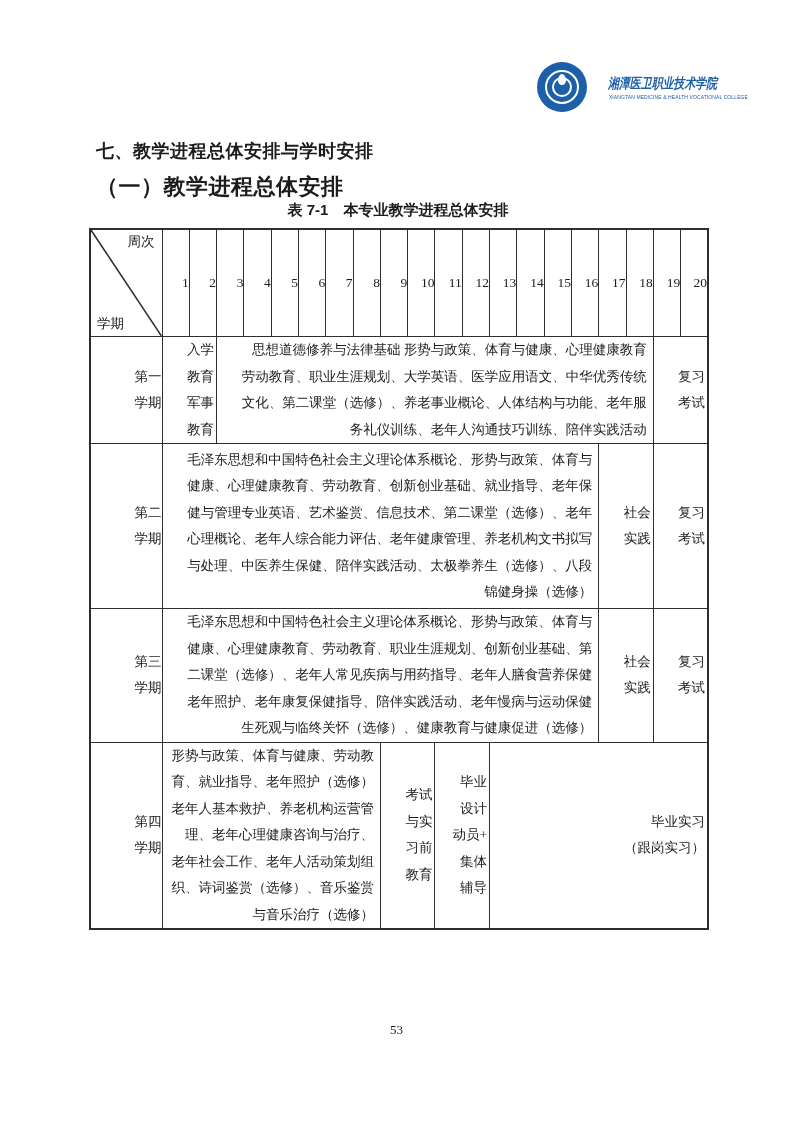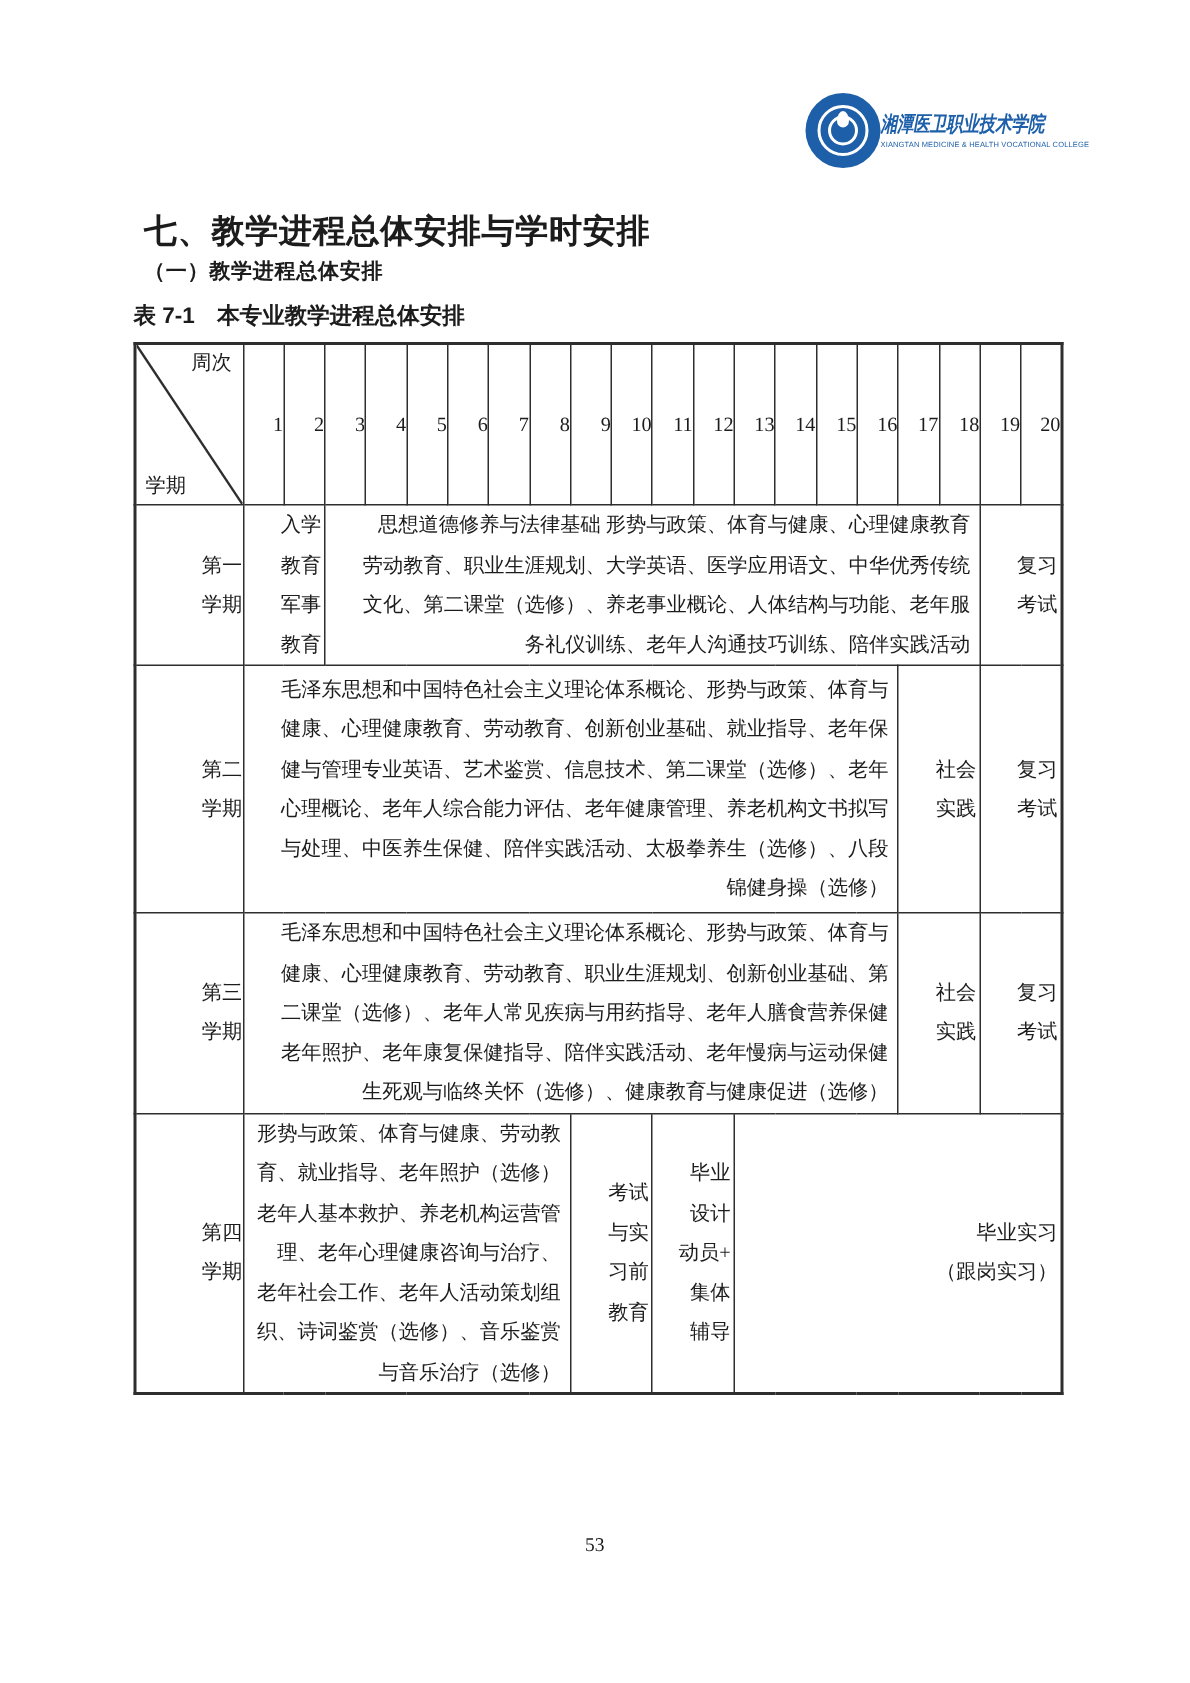--- a/index.html
+++ b/index.html
@@ -4,46 +4,46 @@
 <style>
   * { margin:0; padding:0; box-sizing:border-box; }
   html,body { background:#ffffff; }
   .page {
     position:relative; width:793px; height:1122px; background:#ffffff;
     font-family:"Liberation Serif","DejaVu Serif",serif; color:#1c1c1c;
     overflow:hidden;
   }
 
   
-  .logo { position:absolute; left:537px; top:62px; display:flex; align-items:center; gap:0; }
+  .logo { position:absolute; left:537px; top:62px; display:flex; align-items:center; gap:21px;text-align:right; }
   .emblem { position:relative; width:50px; height:50px; border-radius:50%; background:#1d5fa9; flex:0 0 auto; }
   .emblem .ring1 { position:absolute; inset:8px; border:2px solid #ffffff; border-radius:50%; }
   .emblem .ring2 { position:absolute; inset:15px; border:2.5px solid #ffffff; border-radius:50%; }
   .emblem .petal { position:absolute; left:21px; top:12px; width:8px; height:11px; background:#ffffff; border-radius:50% 50% 50% 50% / 60% 60% 40% 40%; }
   .logo-text { display:flex; flex-direction:column; justify-content:center; }
   .logo-zh {
     color:#1d5fa9; font-weight:bold; font-style:italic; font-size:14px; line-height:17px;
     white-space:nowrap; transform:scaleX(0.78); transform-origin:left center;
   }
   .logo-en {
     color:#1d5fa9; font-family:"Liberation Sans","DejaVu Sans",sans-serif;
     font-size:5px; letter-spacing:0.1px; white-space:nowrap; margin-top:2px;
   }
 
   
   .h-section {
-    position:absolute; left:96px; top:139px; font-size:22px; font-weight:bold;
+    position:absolute; left:96px; top:139px; font-size:18px; font-weight:bold;
     font-family:"Liberation Sans","DejaVu Sans",sans-serif; letter-spacing:0.5px;
   }
   .h-subsection {
-    position:absolute; left:96px; top:172px; font-size:14px; font-weight:bold;
+    position:absolute; left:96px; top:172px; font-size:22px; font-weight:bold;
     font-family:"Liberation Sans","DejaVu Sans",sans-serif; letter-spacing:0.5px;
   }
   .tbl-caption {
-    position:absolute; left:89px; top:201px; width:618px; 
+    position:absolute; left:89px; top:201px; width:618px; text-align:center;
     font-size:15px; font-weight:bold;
     font-family:"Liberation Sans","DejaVu Sans",sans-serif;
   }
 
   
   table.sched {
     position:absolute; left:89px; top:228px; width:618px;
     border-collapse:collapse; table-layout:fixed;
     border:2px solid #2e2e2e;
   }

